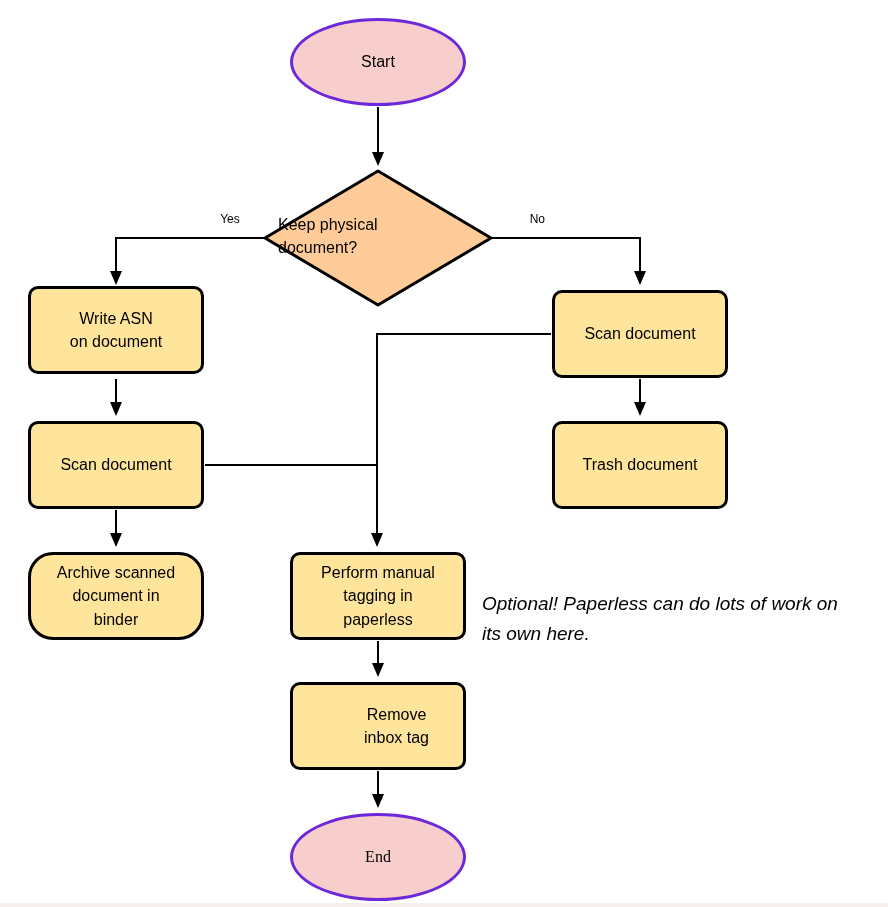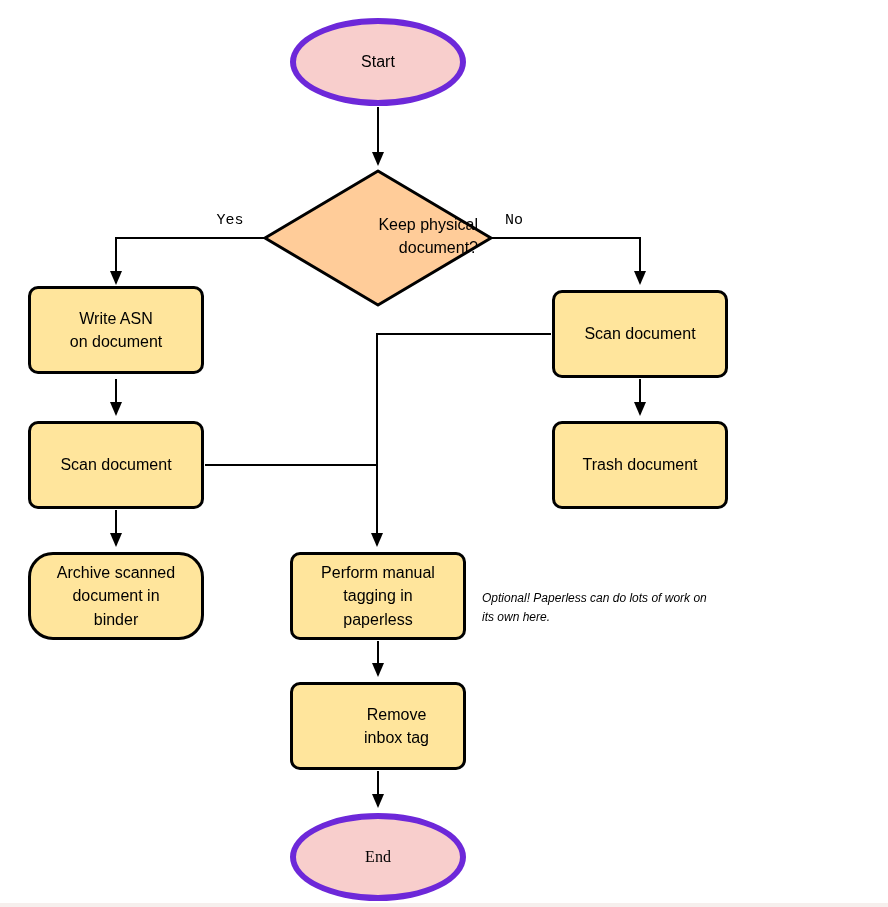--- a/index.html
+++ b/index.html
@@ -33,55 +33,54 @@
     text-align: center;
     color: #000000;
     font-size: 16px;
     line-height: 1.45;
     white-space: pre-line;
   }
   .terminal {
     width: 176px;
     height: 88px;
     background: #F8CECC;
-    border: 6px solid #6d28d9;
+    border: 3px solid #6d28d9;
     border-radius: 50%;
   }
   .process {
     width: 176px;
     height: 88px;
     background: #FFE59C;
     border: 3px solid #000000;
     border-radius: 10px;
   }
   .decision-label {
     position: absolute;
     left: 278px;
     top: 213px;
     width: 200px;
-    text-align: right;
+    text-align: left;
     font-size: 16px;
     line-height: 1.45;
     white-space: pre-line;
     color: #000000;
   }
   .edge-label {
     position: absolute;
-    font-size: 15px;
+    font-size: 12px;
     color: #000000;
-    font-family: Liberation Mono, monospace;
   }
   .edge-label.yes { left: 210px; top: 212px; width: 40px; text-align: center; }
-  .edge-label.no  { left: 505px; top: 212px; width: 40px; text-align: left; }
+  .edge-label.no  { left: 505px; top: 212px; width: 40px; text-align: right; }
   .annotation {
     position: absolute;
     left: 482px;
     top: 589px;
     width: 400px;
-    font-size: 12px;
+    font-size: 19px;
     font-style: italic;
     line-height: 1.6;
     color: #000000;
     white-space: pre-line;
   }
   .bottom-strip {
     position: absolute;
     left: 0;
     top: 903px;
     width: 888px;

